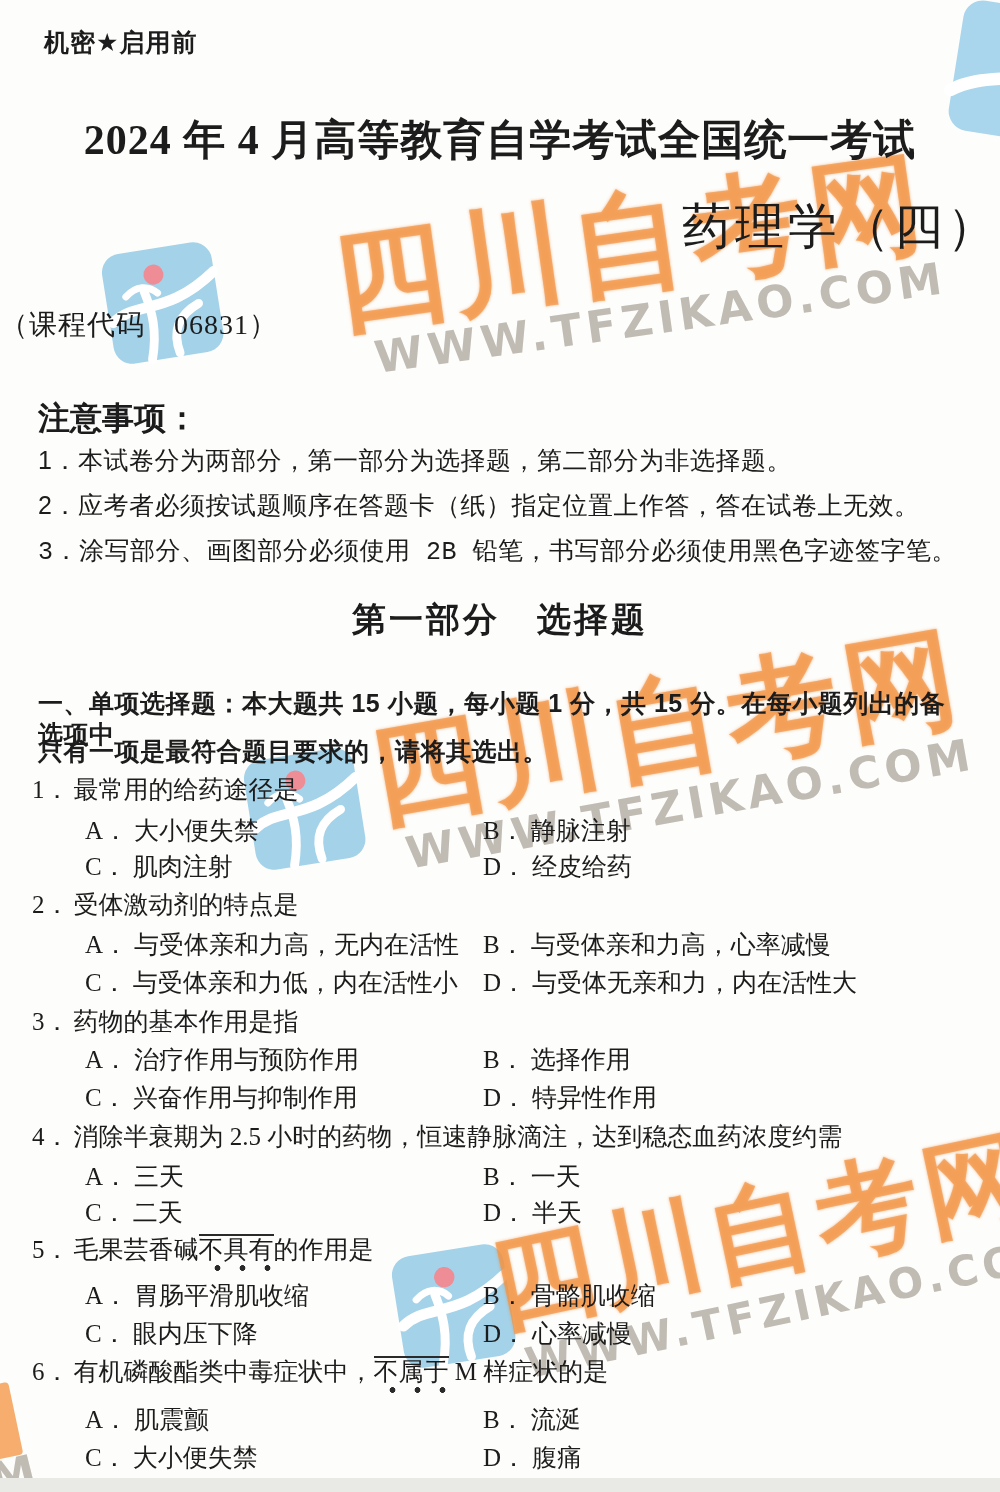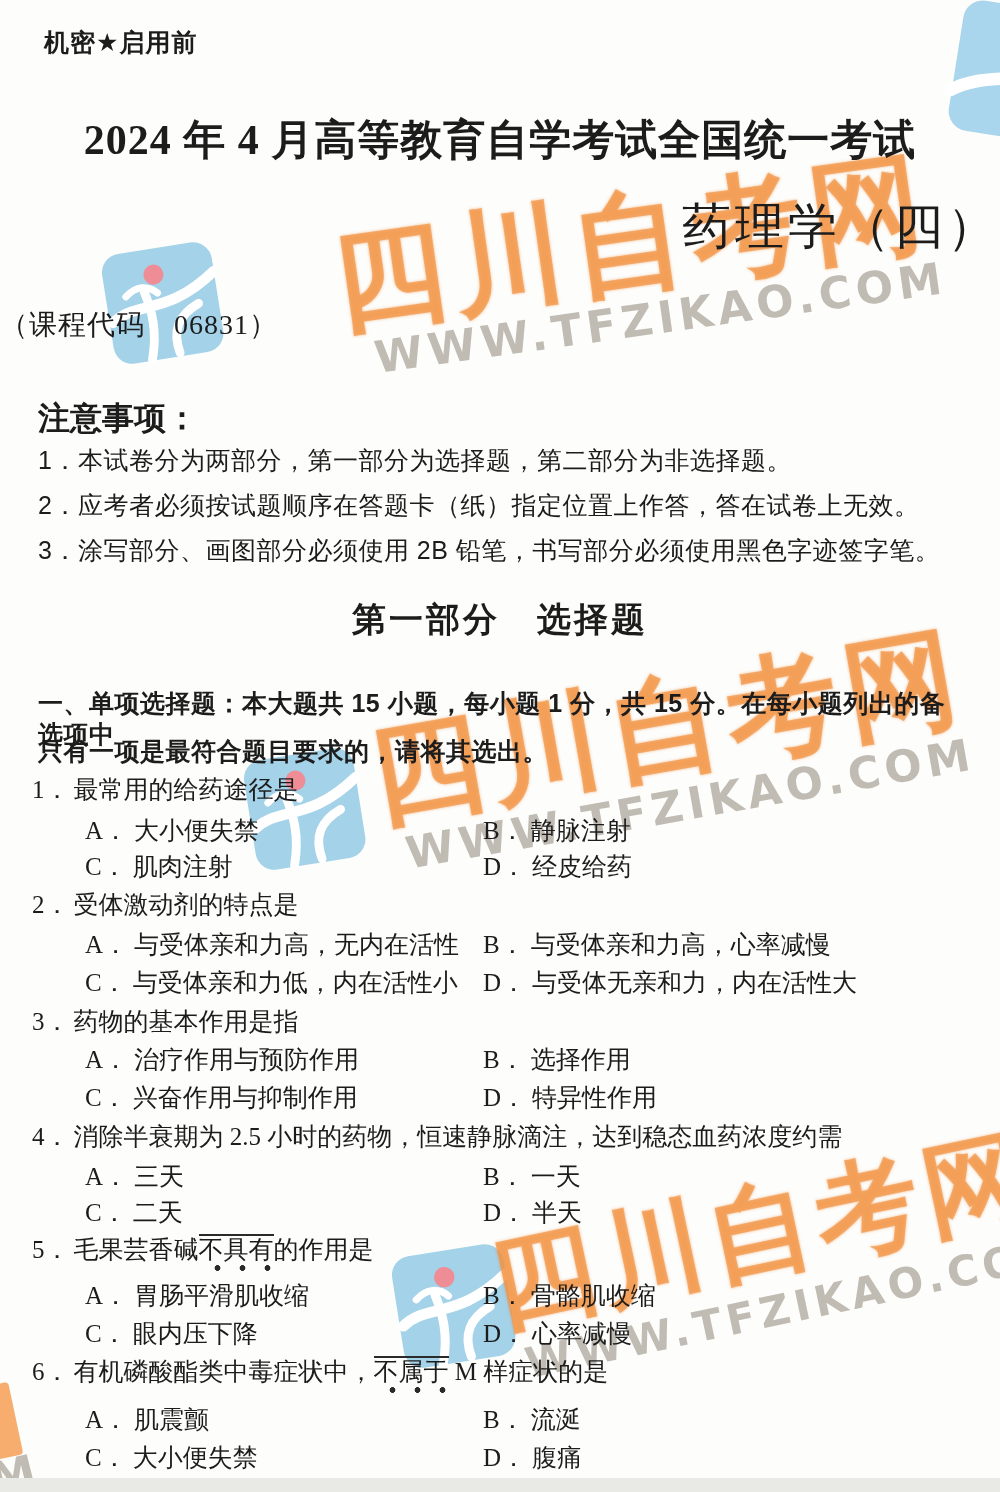--- a/index.html
+++ b/index.html
@@ -113,21 +113,21 @@
   <div class="content">
 
     <div class="abs security sans">机密★启用前</div>
     <div class="abs exam-title">2024 年 4 月高等教育自学考试全国统一考试</div>
     <div class="abs subject-title">药理学（四）</div>
     <div class="abs course-code">（课程代码　06831）</div>
 
     <div class="abs notes-heading sans">注意事项：</div>
     <div class="abs note-item sans" style="top:444px;">1．本试卷分为两部分，第一部分为选择题，第二部分为非选择题。</div>
     <div class="abs note-item sans" style="top:489px;">2．应考者必须按试题顺序在答题卡（纸）指定位置上作答，答在试卷上无效。</div>
-    <div class="abs note-item sans" style="top:534px;">3．涂写部分、画图部分必须使用 2B 铅笔，书写部分必须使用黑色字迹签字笔。</div>
+    <div class="abs note-item sans" style="top:534px;font-family:Liberation Mono, monospace;">3．涂写部分、画图部分必须使用 2B 铅笔，书写部分必须使用黑色字迹签字笔。</div>
 
     <div class="abs part-heading sans">第一部分　选择题</div>
 
     <div class="row instr sans" style="top:688px;">一、单项选择题：本大题共 15 小题，每小题 1 分，共 15 分。在每小题列出的备选项中</div>
     <div class="row instr instr2 sans" style="top:736px;">只有一项是最符合题目要求的，请将其选出。</div>
 
     <div class="row qrow" style="top:774px;">
       <span class="qnum">1．</span><span>最常用的给药途径是</span><span></span>
     </div>
     <div class="row orow" style="top:815px;">

